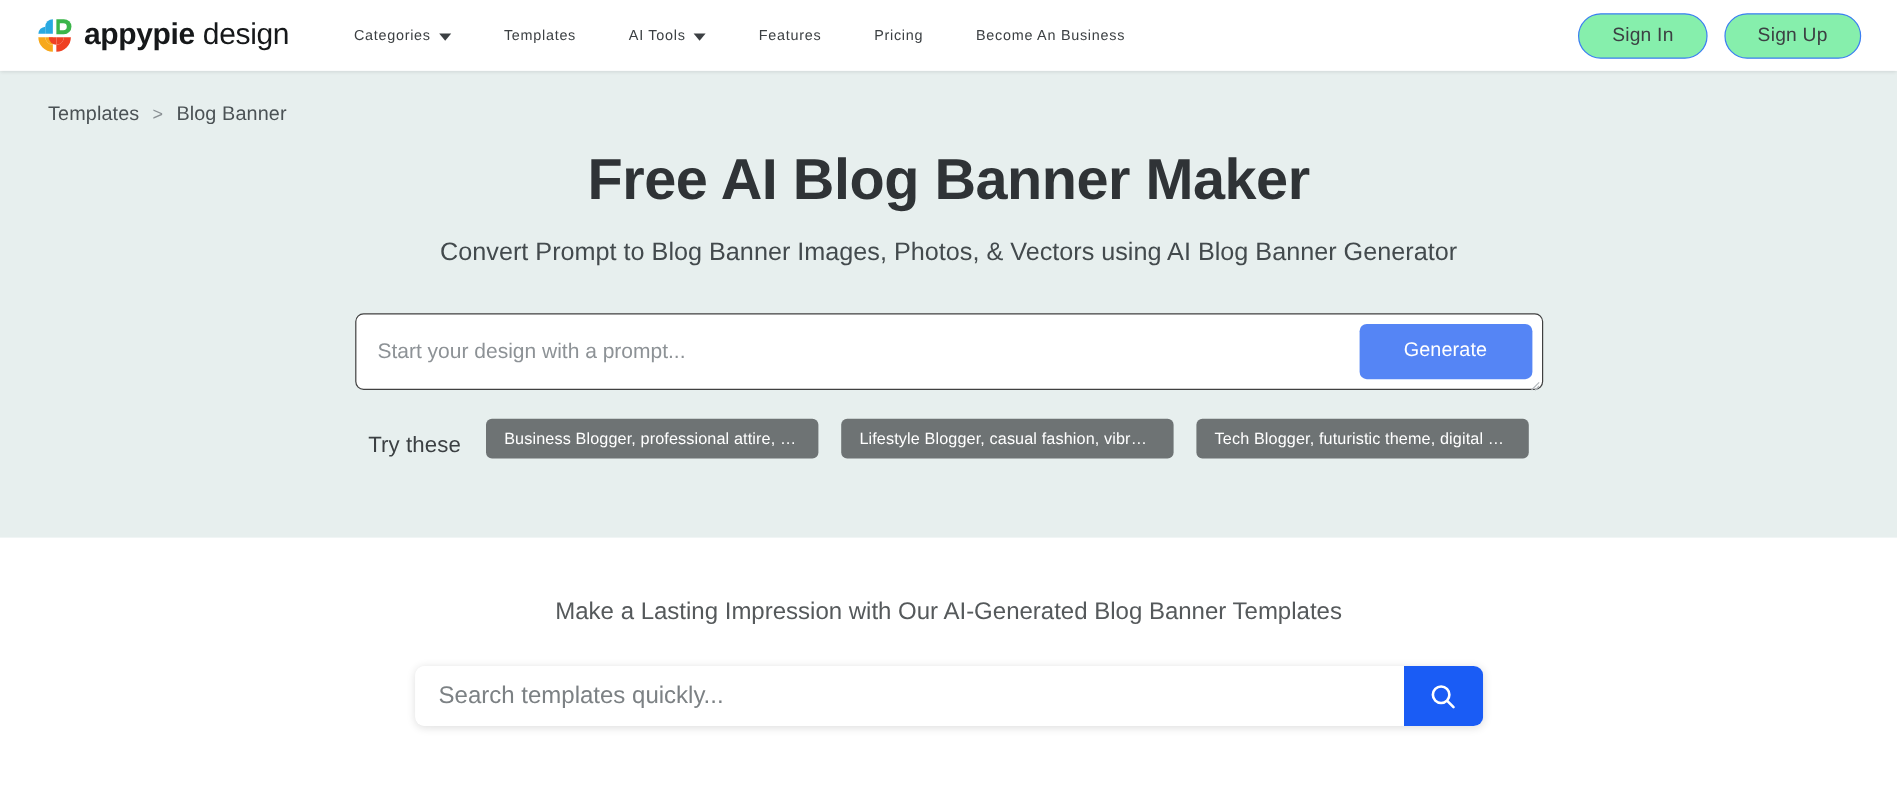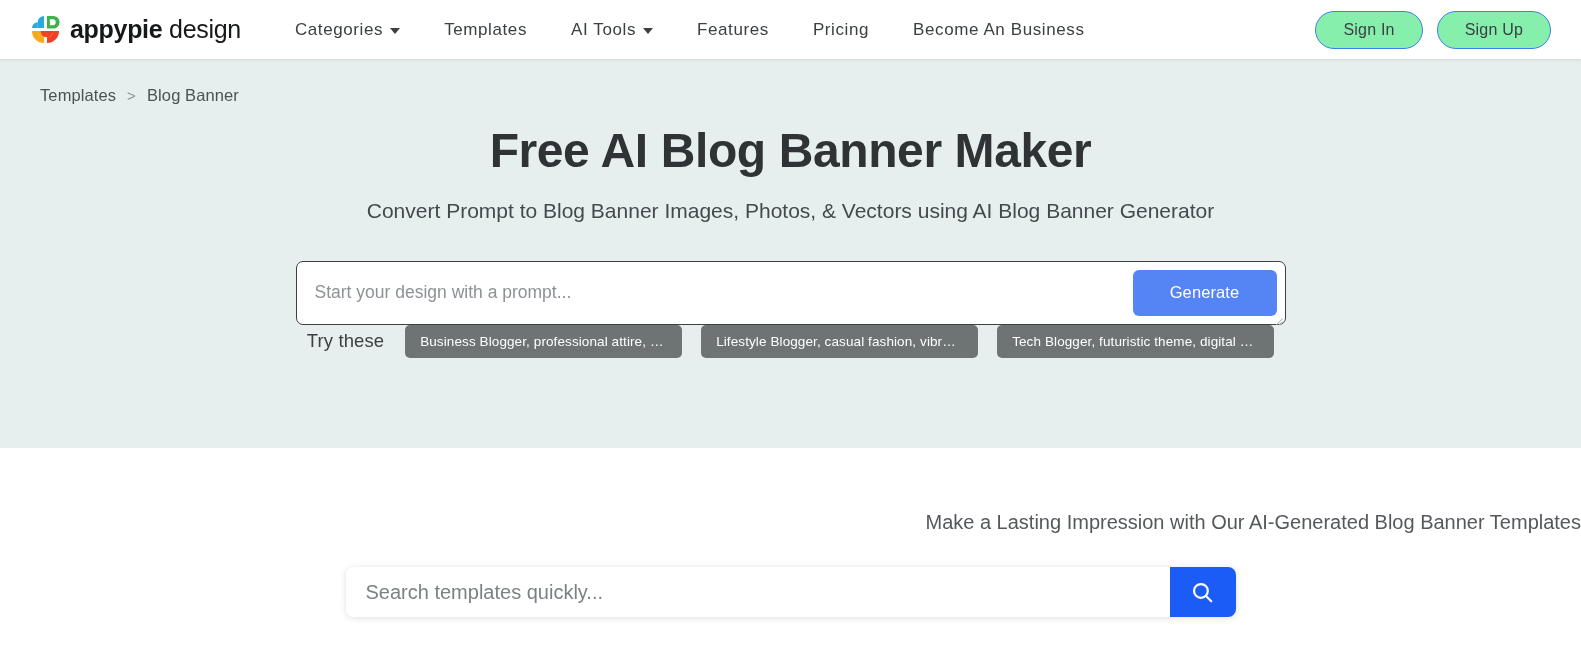--- a/index.html
+++ b/index.html
@@ -57,21 +57,21 @@
     display: flex;
     align-items: center;
     gap: 0px;
     flex: 1;
   }
 
   .nav-item {
     display: flex;
     align-items: center;
     gap: 7px;
-    font-size: 17px;
+    font-size: 12px;
     color: #3c4043;
     letter-spacing: 0.6px;
     padding: 16px 22px;
     cursor: pointer;
     white-space: nowrap;
     height: 59px;
     line-height: 59px;
   }
 
   .caret {
@@ -214,23 +214,24 @@
   .resize-grip:after {
     width: 5px; height: 1px;
     right: 0; bottom: 0px;
     transform: rotate(-45deg);
     transform-origin: right bottom;
   }
 
   
   .try-row {
     display: flex;
-    align-items: center;
+    align-items: flex-end;
     justify-content: center;
     gap: 19px;
+    margin-top: 24px;
   }
 
   .try-label {
     font-size: 18.5px;
     color: #3c4043;
     letter-spacing: 0.1px;
     margin-right: 2px;
     white-space: nowrap;
   }
 
@@ -260,23 +261,22 @@
   .explore-title {
     font-size: 33px;
     font-weight: 700;
     color: #4c5052;
     letter-spacing: -0.1px;
   }
 
   .explore-sub {
     font-size: 20px;
     color: #55595b;
-    margin-top: 16px;
+    margin-top: 4px;
     font-weight: 400;
-    text-align: right;
   }
 
   .search-wrap {
     width: 890px;
     height: 50px;
     margin: 33px auto 0 auto;
     display: flex;
     align-items: stretch;
     border-radius: 8px;
     background: #ffffff;

